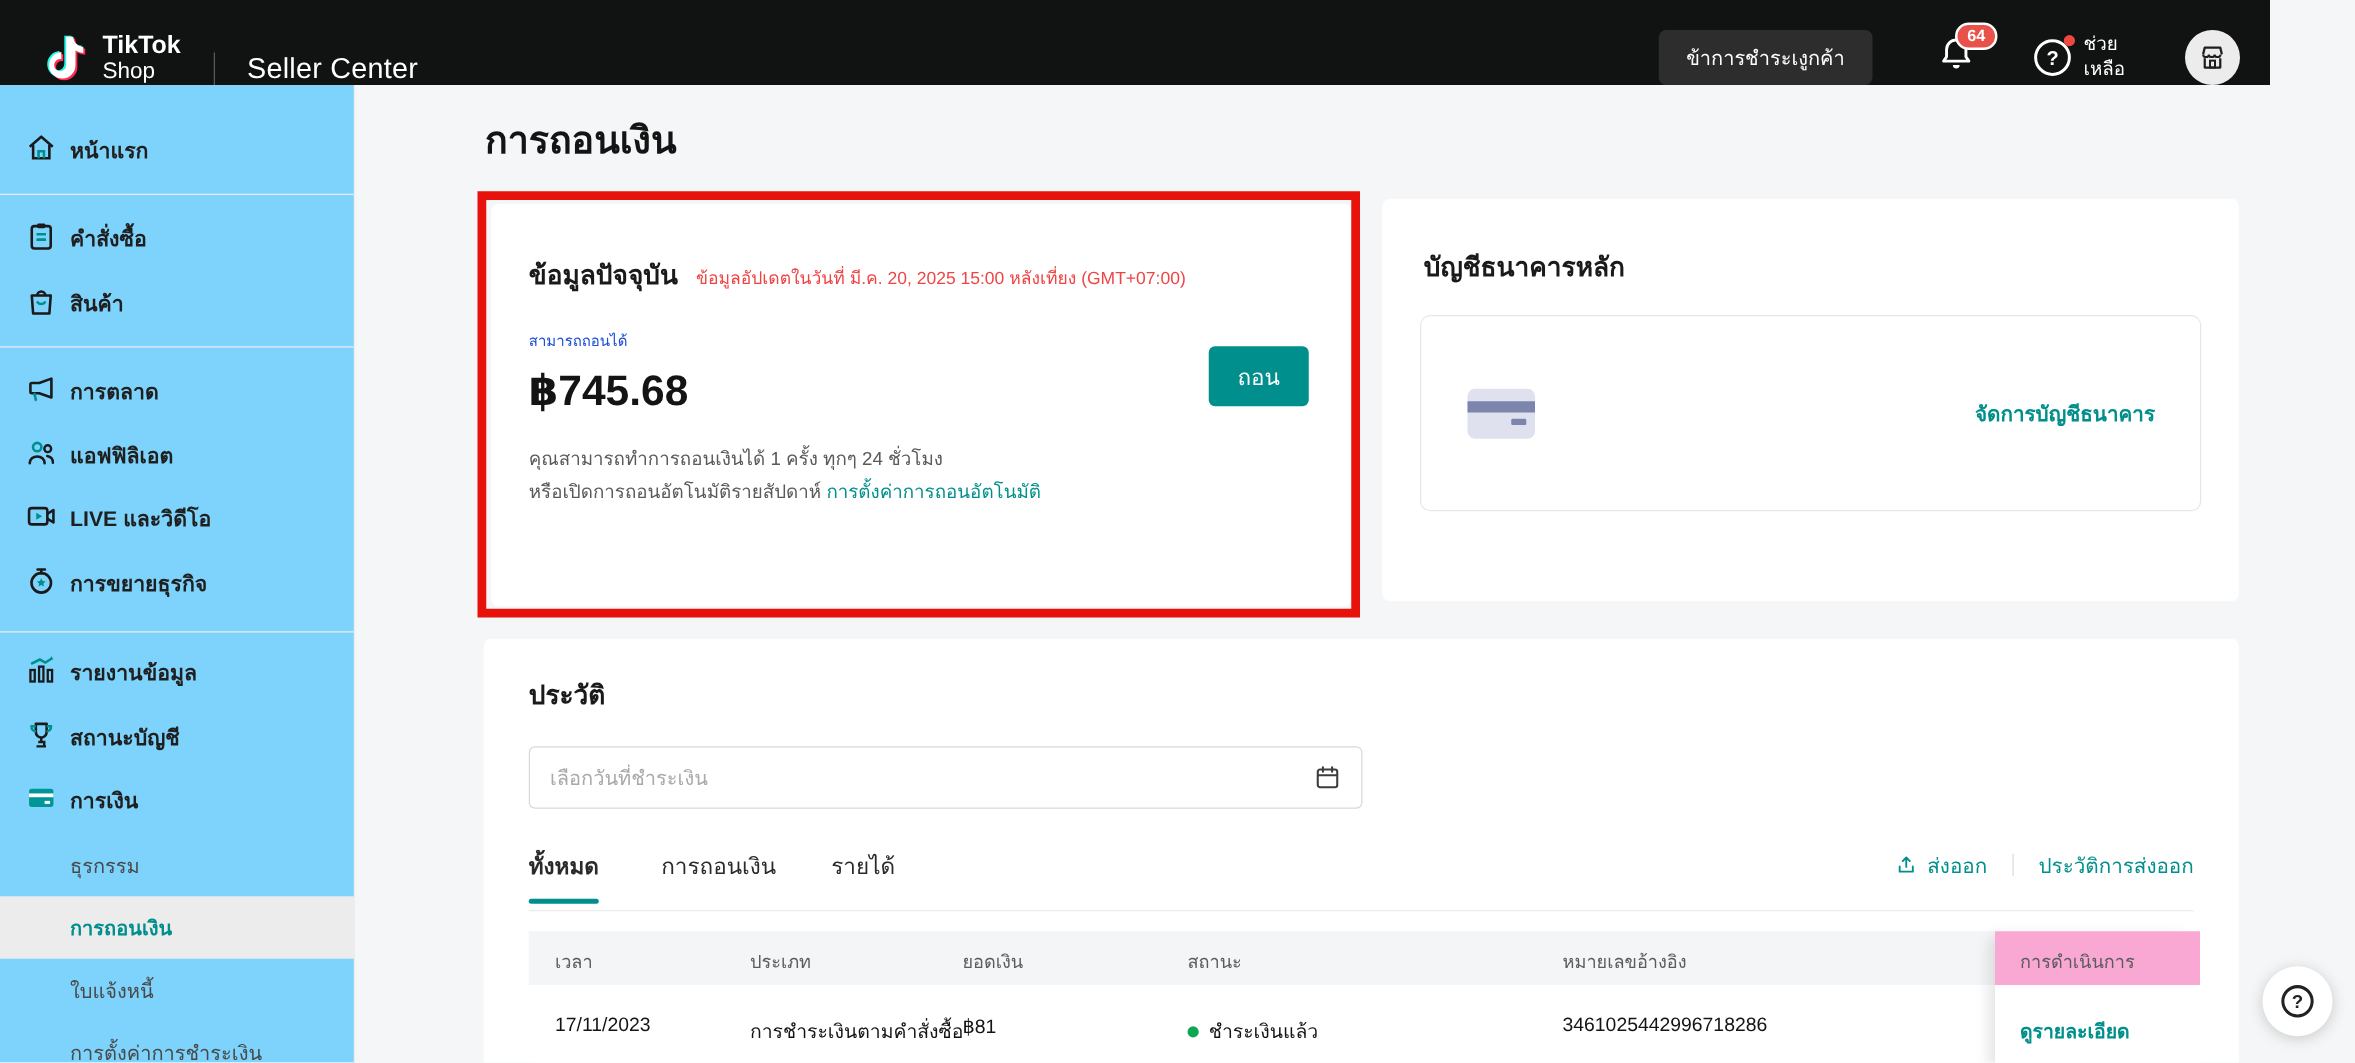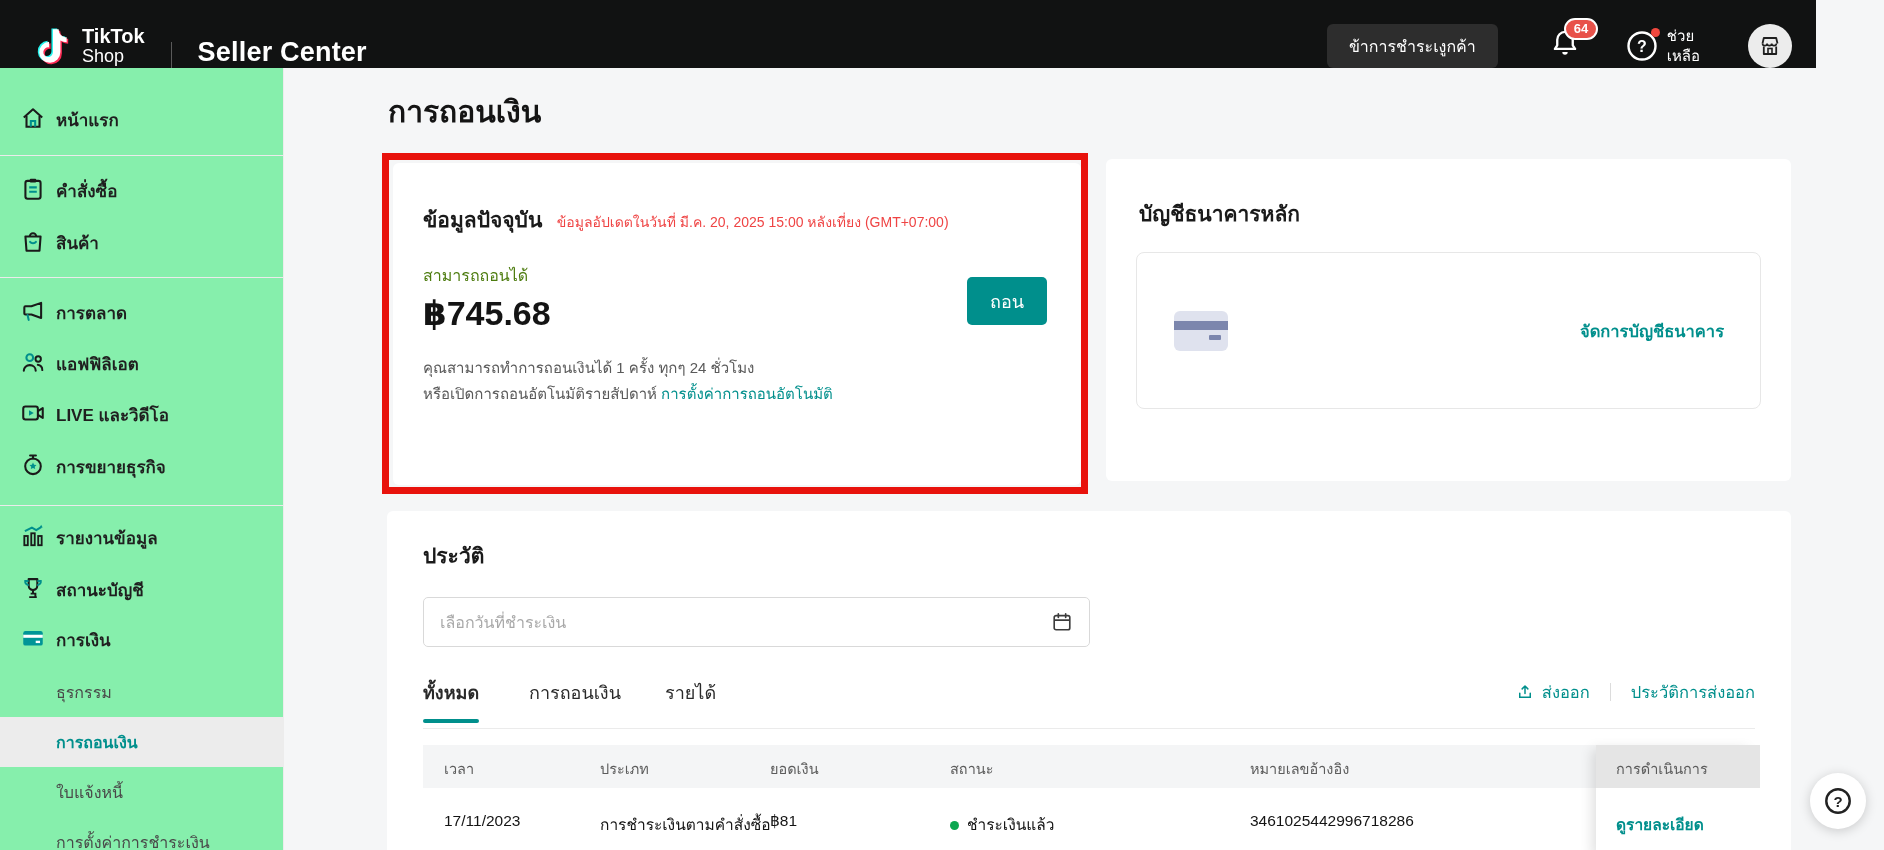--- a/index.html
+++ b/index.html
@@ -9,57 +9,57 @@
 
   
   .topbar { position:absolute; left:0; top:0; width:1816px; height:68px; background:#111212;
     display:flex; align-items:flex-end; z-index:30; }
   .brand { display:flex; align-items:center; margin-left:34px; }
   .tt-note { width:40px; height:44px; }
   .brand-text { margin-left:8px; color:#fff; line-height:1.05; }
   .brand-top { font-size:20px; font-weight:bold; }
   .brand-bottom { font-size:18px; }
   .brand-divider { width:1px; height:26px; background:#5a5a5a; margin:0 26px; }
-  .product-name { color:#fff; font-size:27px; font-weight:bold; letter-spacing:.2px; }
+  .product-name { color:#fff; font-size:23px; font-weight:normal; letter-spacing:.2px; }
   .topbar-right { margin-left:auto; display:flex; align-items:center; margin-right:24px; }
   .msg-btn { background:#2d2d2d; color:#fff; border:none; border-radius:6px; height:44px;
     padding:0 22px; font-size:16px; font-family:inherit; cursor:pointer; }
   .bell-wrap { position:relative; margin-left:52px; cursor:pointer; }
   .badge { position:absolute; top:-10px; left:14px; background:#e8524a; color:#fff; font-size:13px;
     font-weight:bold; border:2px solid #ffffff; border-radius:12px; padding:1px 8px; line-height:16px; }
   .help-wrap { display:flex; align-items:center; margin-left:46px; cursor:pointer; position:relative; }
   .help-circle { position:relative; width:32px; height:32px; }
   .help-dot { position:absolute; right:-2px; top:-2px; width:9px; height:9px; border-radius:50%; background:#f0483e; }
   .help-label { color:#fff; font-size:15px; line-height:20px; margin-left:9px; }
   .shop-circle { width:44px; height:44px; border-radius:50%; background:#ececec; display:flex;
     align-items:center; justify-content:center; margin-left:48px; cursor:pointer; }
 
   
-  .sidebar { position:absolute; left:0; top:68px; width:284px; height:782px; background:#86efac;
+  .sidebar { position:absolute; left:0; top:68px; width:284px; height:782px; background:#7dd3fc;
     border-right:1px solid #ececec; z-index:10; }
   .side-item { position:absolute; left:0; width:284px; height:50px; cursor:pointer; }
   .side-item .icn { position:absolute; left:20px; top:12px; width:26px; height:26px; }
   .side-item .lbl { position:absolute; left:56px; top:13px; font-size:17px; font-weight:600; color:#1f1f1f; }
   .side-sub .lbl { left:56px; font-weight:400; font-size:16px; color:#494949; }
   .side-sub.active { background:#ececec; }
   .side-sub.active .lbl { color:#008f8c; font-weight:600; }
   .side-div { position:absolute; left:0; width:283px; height:1px; background:#ebebeb; }
 
   
   .main { position:absolute; left:284px; top:68px; width:1600px; height:782px; }
   .page-title { position:absolute; left:104px; top:20px; font-size:30px; font-weight:bold; color:#141414; }
 
   .card { position:absolute; background:#fff; border-radius:6px; }
   .cardA { left:109px; top:95px; width:688px; height:322px; }
   .annotation { position:absolute; left:98px; top:85px; width:706px; height:341px;
     border:7px solid #e8120c; z-index:20; pointer-events:none; }
   .ci-head { position:absolute; left:30px; top:40px; white-space:nowrap; }
   .ci-title { font-size:21px; font-weight:bold; }
   .ci-updated { font-size:14px; color:#ef4444; margin-left:10px; }
-  .ci-available { position:absolute; left:30px; top:100px; font-size:16px; color:#4d7c0f; }
+  .ci-available { position:absolute; left:30px; top:100px; font-size:12px; color:#1d4ed8; }
   .ci-amount { position:absolute; left:30px; top:130px; font-size:34px; font-weight:bold; color:#141414; }
   .withdraw-btn { position:absolute; right:34px; top:114px; width:80px; height:48px; background:#008f8c;
     color:#fff; font-size:18px; border:none; border-radius:5px; font-family:inherit; cursor:pointer; }
   .ci-notes { position:absolute; left:30px; top:192px; font-size:15px; color:#5a5a5a; line-height:26px; }
   a.teal-link { color:#008f8c; text-decoration:none; cursor:pointer; }
 
   .cardB { left:822px; top:91px; width:685px; height:322px; }
   .bank-title { position:absolute; left:33px; top:38px; font-size:21px; font-weight:bold; }
   .bank-box { position:absolute; left:30px; top:93px; width:625px; height:157px; border:1px solid #e7e7e7;
     border-radius:8px; display:flex; align-items:center; padding:0 36px; }
@@ -85,21 +85,21 @@
   .export-link svg { margin-right:8px; }
   .export-sep { width:1px; height:18px; background:#dcdcdc; margin:0 20px; }
 
   .tbl-header { position:absolute; left:36px; top:234px; width:1173px; height:43px; background:#f4f5f6; }
   .th { position:absolute; top:12px; font-size:14.5px; color:#5c5c5c; }
   .tbl-row { position:absolute; left:36px; top:277px; width:1173px; height:73px; background:#fff; }
   .td { position:absolute; top:24px; font-size:15.5px; color:#141414; }
   .status-dot { display:inline-block; width:9px; height:9px; border-radius:50%; background:#0ca750; margin-right:8px; }
   .action-col { position:absolute; left:1209px; top:234px; width:164px; height:116px;
     box-shadow:-8px 0 12px -4px rgba(0,0,0,.12); }
-  .action-head { height:43px; background:#e5e5e5; font-size:14.5px; color:#5c5c5c; padding:12px 0 0 20px; }
+  .action-head { height:43px; background:#f9a8d4; font-size:14.5px; color:#5c5c5c; padding:12px 0 0 20px; }
   .action-cell { height:73px; background:#fff; padding:24px 0 0 20px; font-size:15.5px; font-weight:bold; }
 
   .float-help { position:fixed; right:18px; bottom:21px; width:56px; height:56px; border-radius:50%;
     background:#fff; box-shadow:0 2px 12px rgba(0,0,0,.18); display:flex; align-items:center;
     justify-content:center; cursor:pointer; z-index:40; }
 </style>
 </head>
 <body>
 
 <div id="app">

